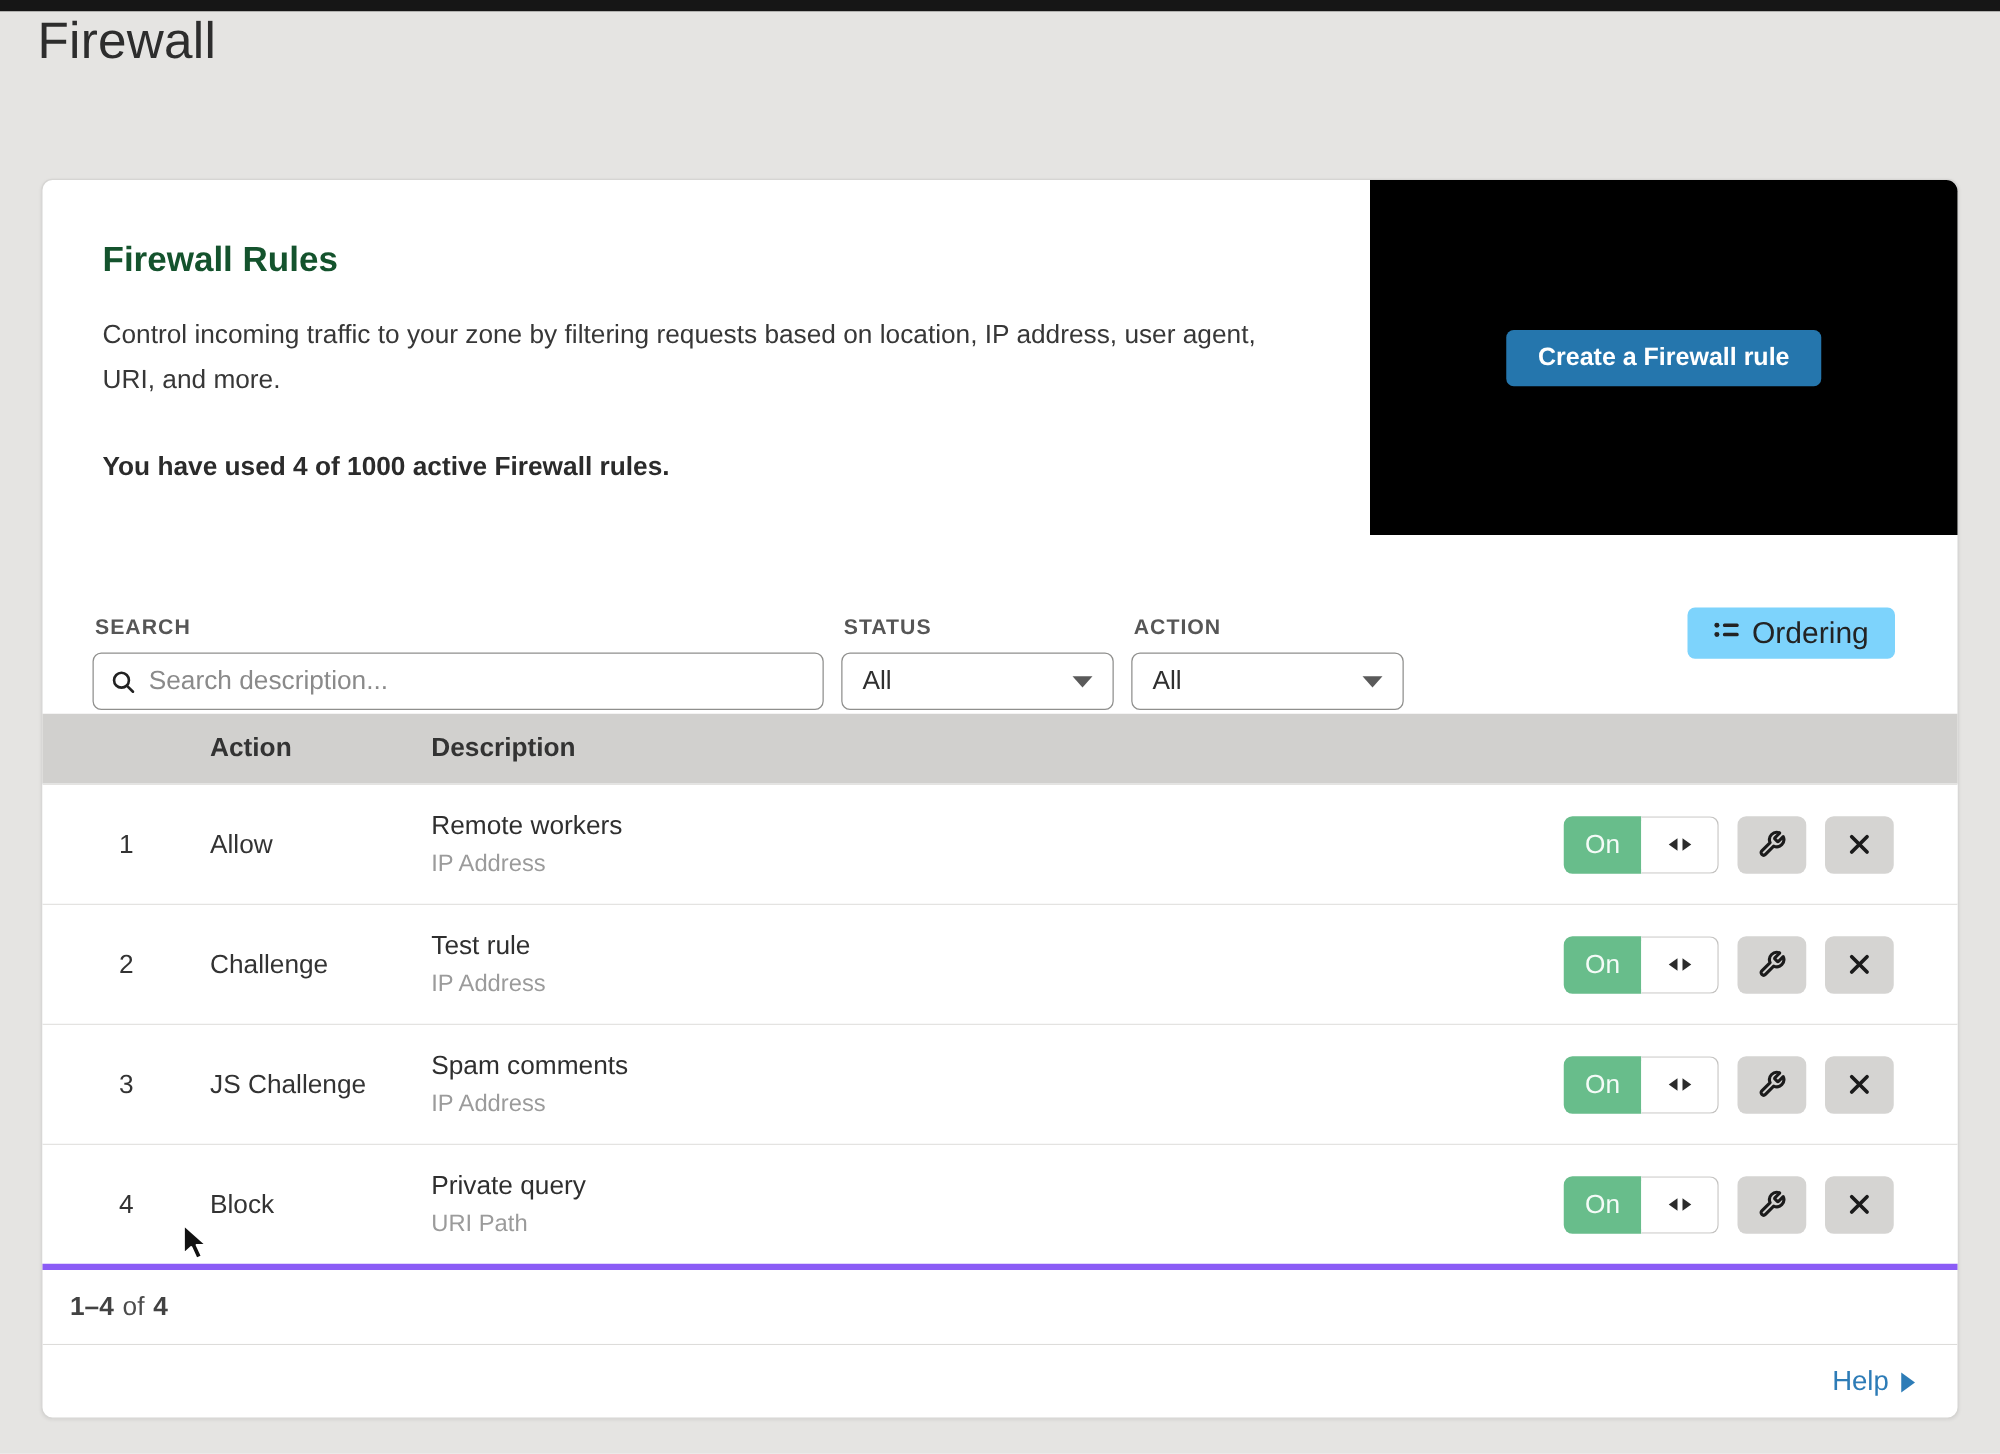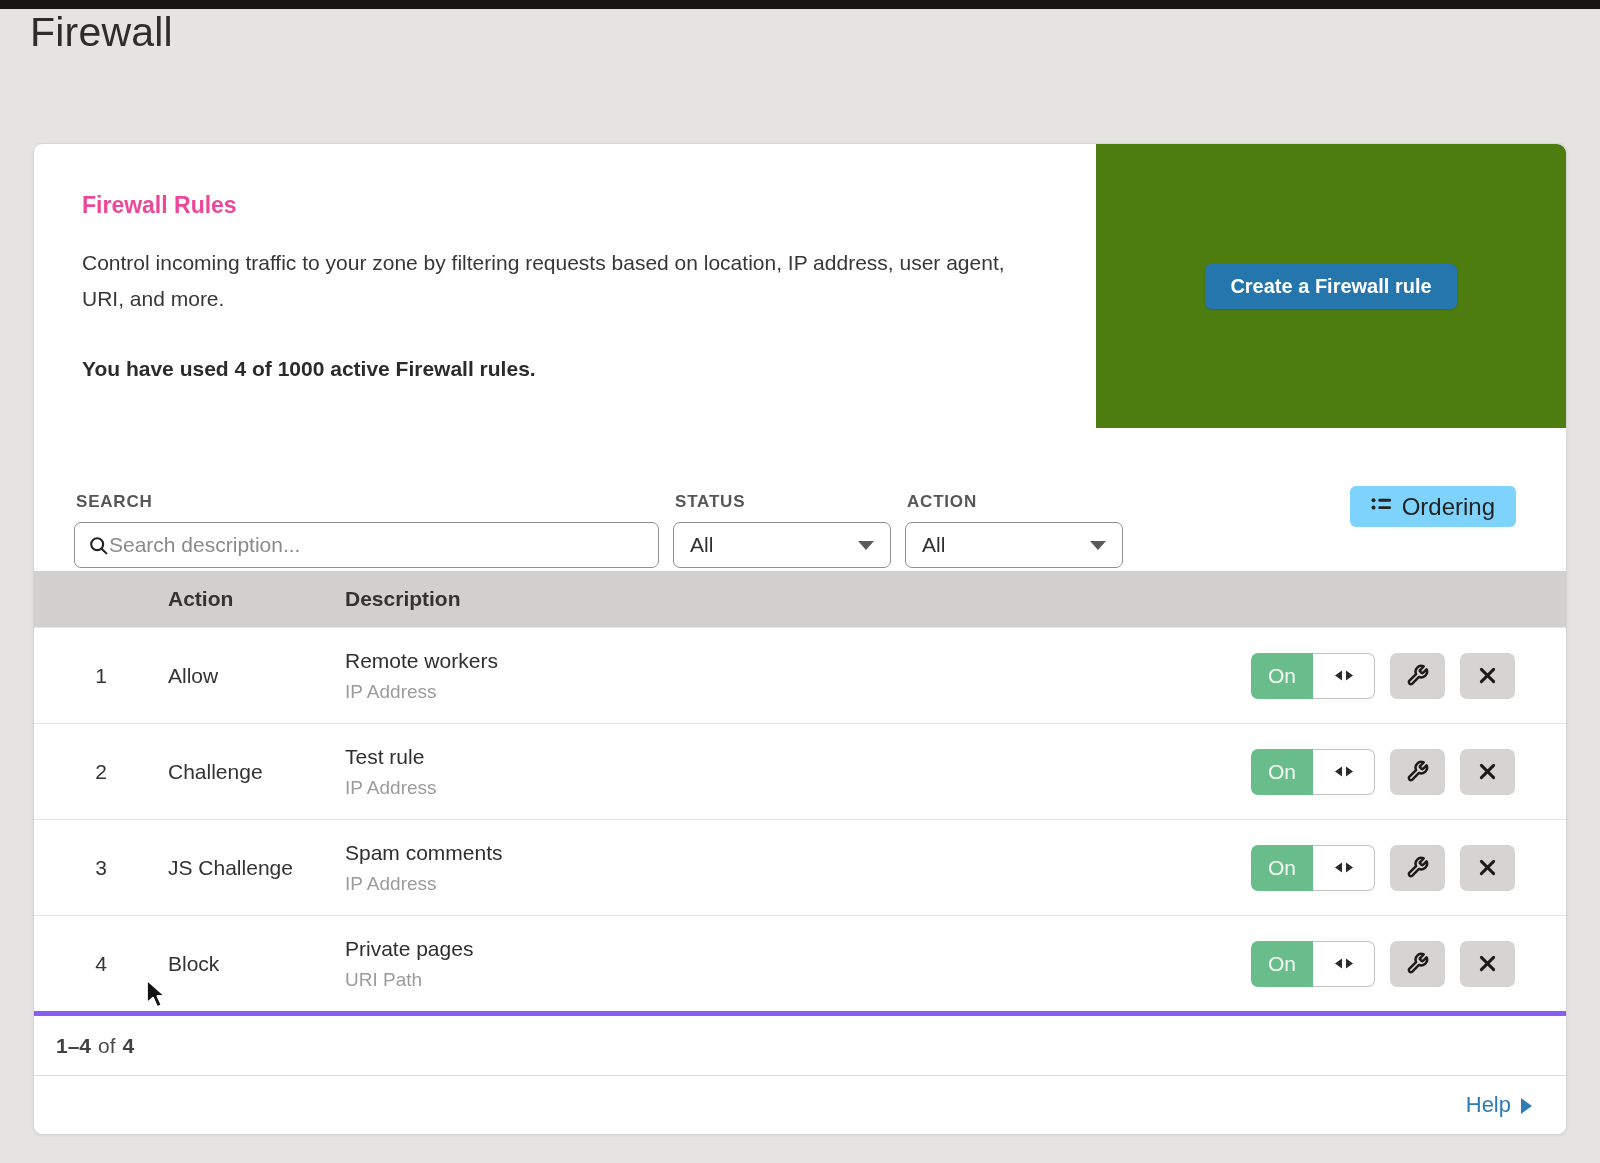--- a/index.html
+++ b/index.html
@@ -27,26 +27,26 @@
     background: #ffffff;
     border: 1px solid #d6d5d3;
     border-radius: 9px;
     box-shadow: 0 1px 3px rgba(0,0,0,0.07);
     display: flex; flex-direction: column;
   }
 
   
   .top-section { display: flex; height: 284px; flex: none; }
   .info { flex: 1; padding: 48px 48px 0 48px; }
-  .info-heading { font-size: 23px; font-weight: 700; color: #ec4899; }
+  .info-heading { font-size: 28px; font-weight: 700; color: #14532d; }
   .info-desc { margin-top: 26px; font-size: 21px; line-height: 36px; color: #373737; max-width: 950px; }
   .info-usage { margin-top: 40px; font-size: 21px; font-weight: 700; color: #2b2b2b; }
   .side-panel {
     width: 470px; flex: none;
-    background: #4d7c0f;
+    background: #000000;
     border-top-right-radius: 9px;
     display: flex; align-items: center; justify-content: center; margin-left: 24px;
   }
   .create-btn {
     background: #2576ad; color: #ffffff;
     font-family: "Liberation Sans", sans-serif;
     font-size: 20px; font-weight: 600;
     border: none; border-radius: 6px;
     padding: 11px 25px; cursor: pointer;
     box-shadow: 0 1px 2px rgba(0,0,0,0.15);
@@ -55,21 +55,21 @@
   
   .filters { display: flex; align-items: flex-start; padding: 31px 50px 0 20px; height: 143px; flex: none; }
   .filter-group { margin-right: 14px; }
   .filter-label {
     display: block; font-size: 17px; font-weight: 700; color: #565656;
     letter-spacing: 0.8px; margin-bottom: 10px; margin-left: 2px; margin-top: 33px;
   }
   .search-box {
     width: 585px; height: 46px;
     border: 1.5px solid #8f8f8d; border-radius: 7px;
-    display: flex; align-items: center; padding: 0 13px; 
+    display: flex; align-items: center; padding: 0 13px; gap: 10px;
     background: #fff;
   }
   .search-box input {
     border: none; outline: none; flex: 1; font-size: 21px;
     font-family: "Liberation Sans", sans-serif; color: #333; background: transparent;
   }
   .search-box input::placeholder { color: #8a8a8a; }
   .select-box {
     width: 218px; height: 46px;
     border: 1.5px solid #8f8f8d; border-radius: 7px;
@@ -317,21 +317,21 @@
             <line x1="19" y1="5" x2="5" y2="19"></line>
           </svg>
       </button>
     </div>
   </div>
 
   <div class="rule-row">
     <div class="col-num rule-num">4</div>
     <div class="col-action rule-action">Block</div>
     <div class="col-desc">
-      <div class="rule-desc-title">Private pages</div>
+      <div class="rule-desc-title">Private query</div>
       <div class="rule-desc-sub">URI Path</div>
     </div>
     <div class="row-controls">
       <div class="toggle">
         <div class="toggle-on">On</div>
         <div class="toggle-arrows">
           <svg width="22" height="13" viewBox="0 0 22 13" fill="#2b2b2b">
               <path d="M9 1.5v10L2 6.5z"></path>
               <path d="M13 1.5v10l7-5z"></path>
             </svg>

